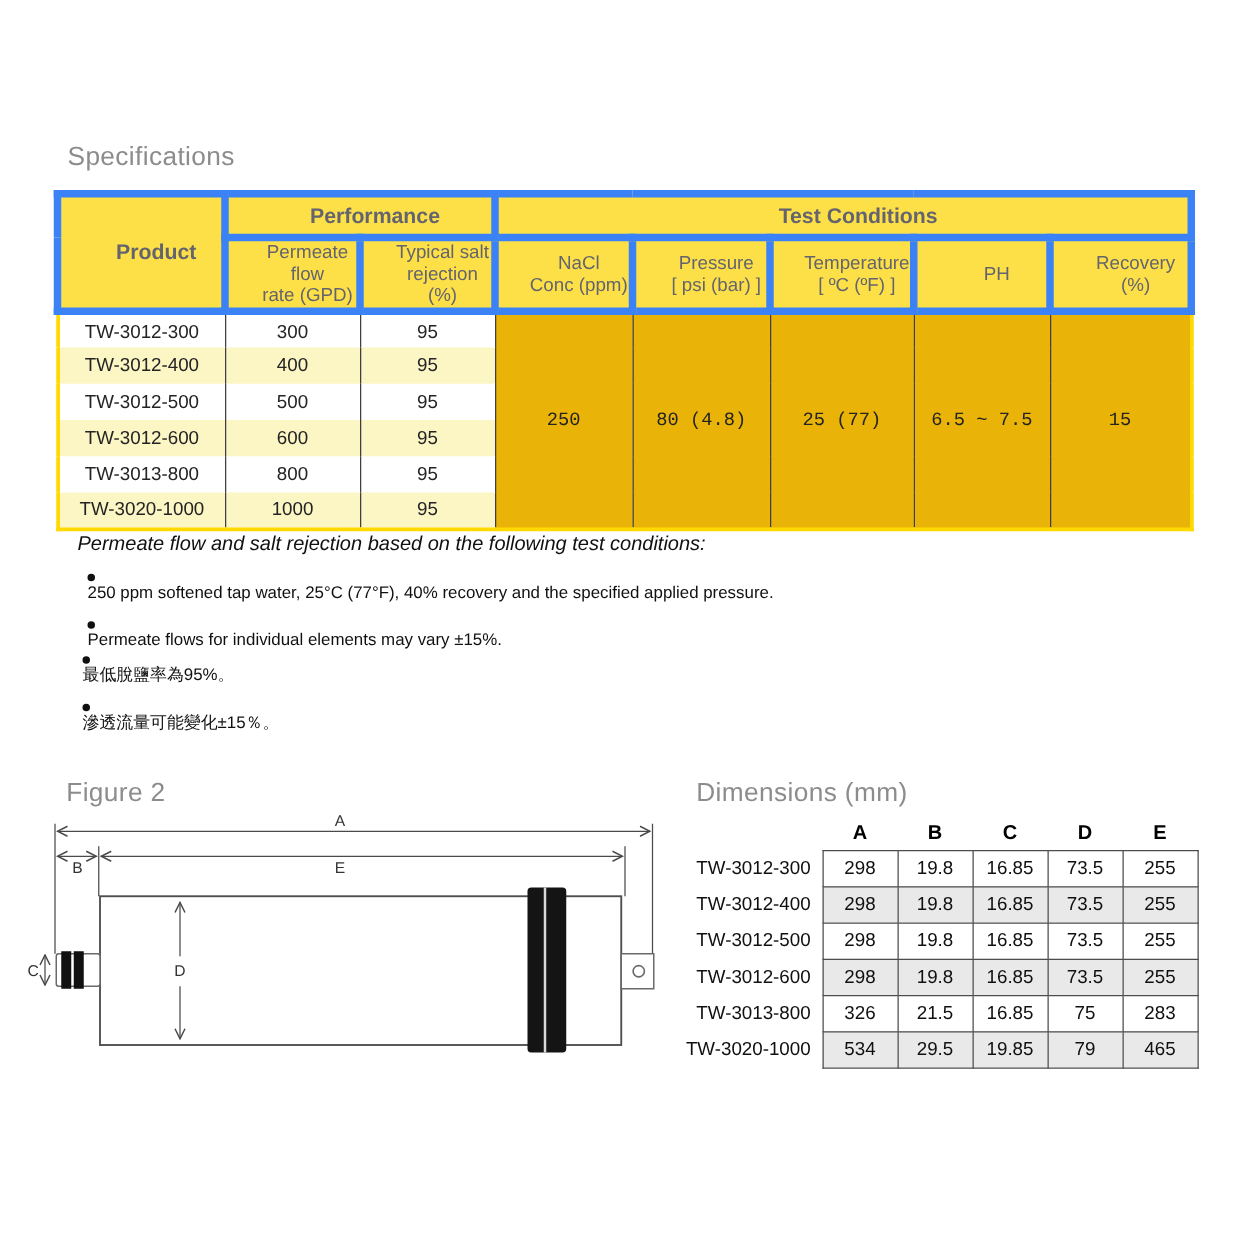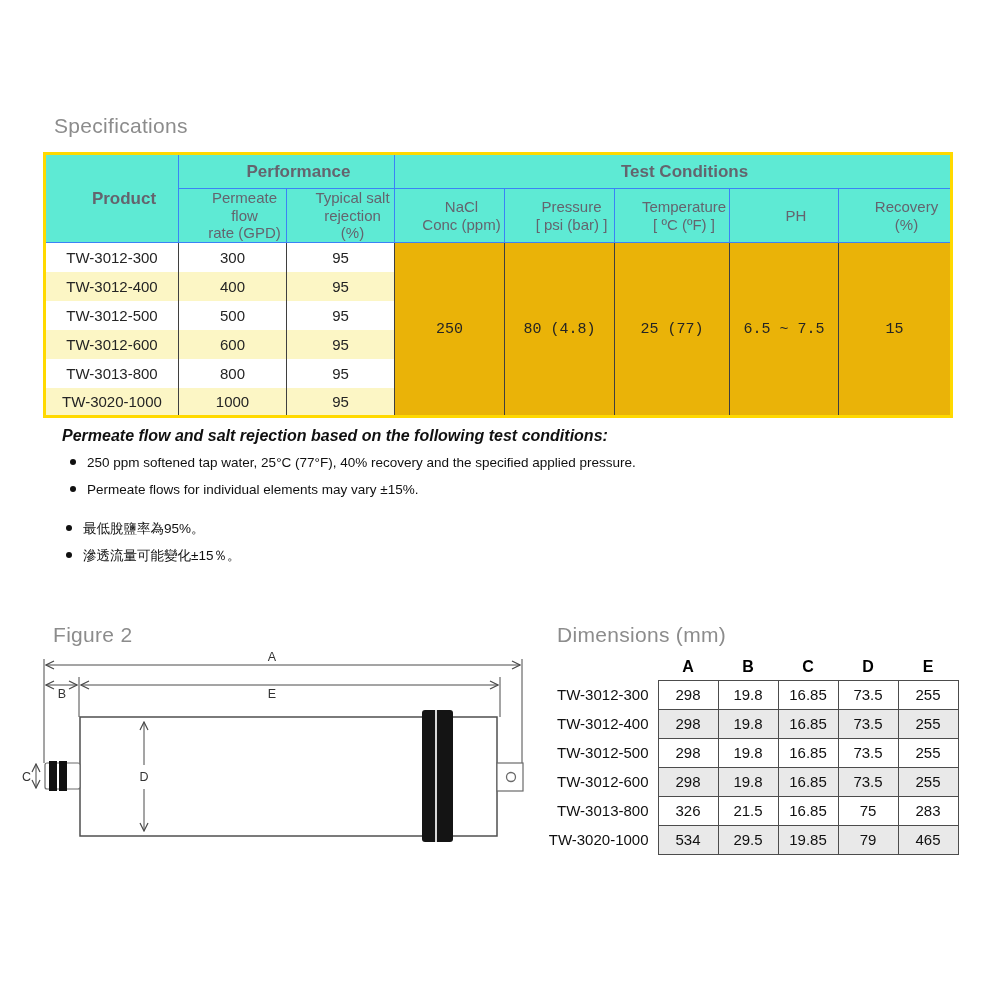--- a/index.html
+++ b/index.html
@@ -11,35 +11,35 @@
     border-radius:19px;
   }
   .sec-title { position:absolute; font-size:21px; color:#8C8C8C; letter-spacing:.3px; }
   #spec-title { left:54px; top:114px; }
   #figure-title { left:53px; top:623px; }
   #dims-title { left:557px; top:623px;text-align:center; }
 
   
   table.spec { position:absolute; left:43px; top:152px; width:907px;
     border-collapse:collapse; table-layout:fixed; border:3px solid #FFD900; }
-  table.spec th { border:1px solid #3b82f6; background:#5eead4; color:#64646E;padding-left:24px; }
+  table.spec th { border:6px solid #3b82f6; background:#fde047; color:#64646E;padding-left:24px; }
   table.spec .group { font-size:17px; font-weight:bold; height:35px; }
   table.spec .sub { font-size:15px; font-weight:normal; white-space:pre-line; line-height:1.18; height:50px; }
   table.spec td { border-left:1px solid #3F3F3F; border-right:1px solid #3F3F3F;
     border-top:none; border-bottom:none; text-align:center; font-size:15px; color:#242424; height:29px; }
   table.spec tr.alt td { background:#FCF6C5; }
   table.spec td.merged { background:#eab308;font-family:Liberation Mono, monospace; }
 
   
   .notes { position:absolute; }
   #notes-en { left:62px; top:427px; width:880px; }
   #notes-zh { left:58px; top:520px; width:880px; }
-  .note-title-en { font-size:16px; font-weight:bold; font-style:italic; color:#101010; margin-bottom:9px; }
+  .note-title-en { font-size:16px; font-weight:normal; font-style:italic; color:#101010; margin-bottom:9px; }
   .note-title-zh { font-size:16px; font-weight:bold; color:#1c1c1c; letter-spacing:1.5px; margin-bottom:9px; }
-  .bullet { display:flex; align-items:flex-start; margin:0 0 9px 8px; font-size:13.5px; color:#101010; line-height:1.35; }
+  .bullet { display:flex; align-items:flex-start; margin:0 0 9px 8px; font-size:13.5px; color:#101010; line-height:1.35;flex-direction:column; }
   .dot { width:6px; height:6px; border-radius:50%; background:#101010; margin:5px 11px 0 0; flex:none; }
 
   
   #figure-wrap { position:absolute; left:20px; top:650px; width:520px; height:230px; }
   #figure-wrap svg text { font-family:"Liberation Sans","DejaVu Sans",sans-serif; font-size:12.5px; fill:#333; }
 
   
   table.dims { position:absolute; left:540px; top:654px; border-collapse:collapse; }
   table.dims th.dim-h { border:none; background:#fff; font-size:16px; font-weight:bold; color:#000;
     height:26px; text-align:center; }

